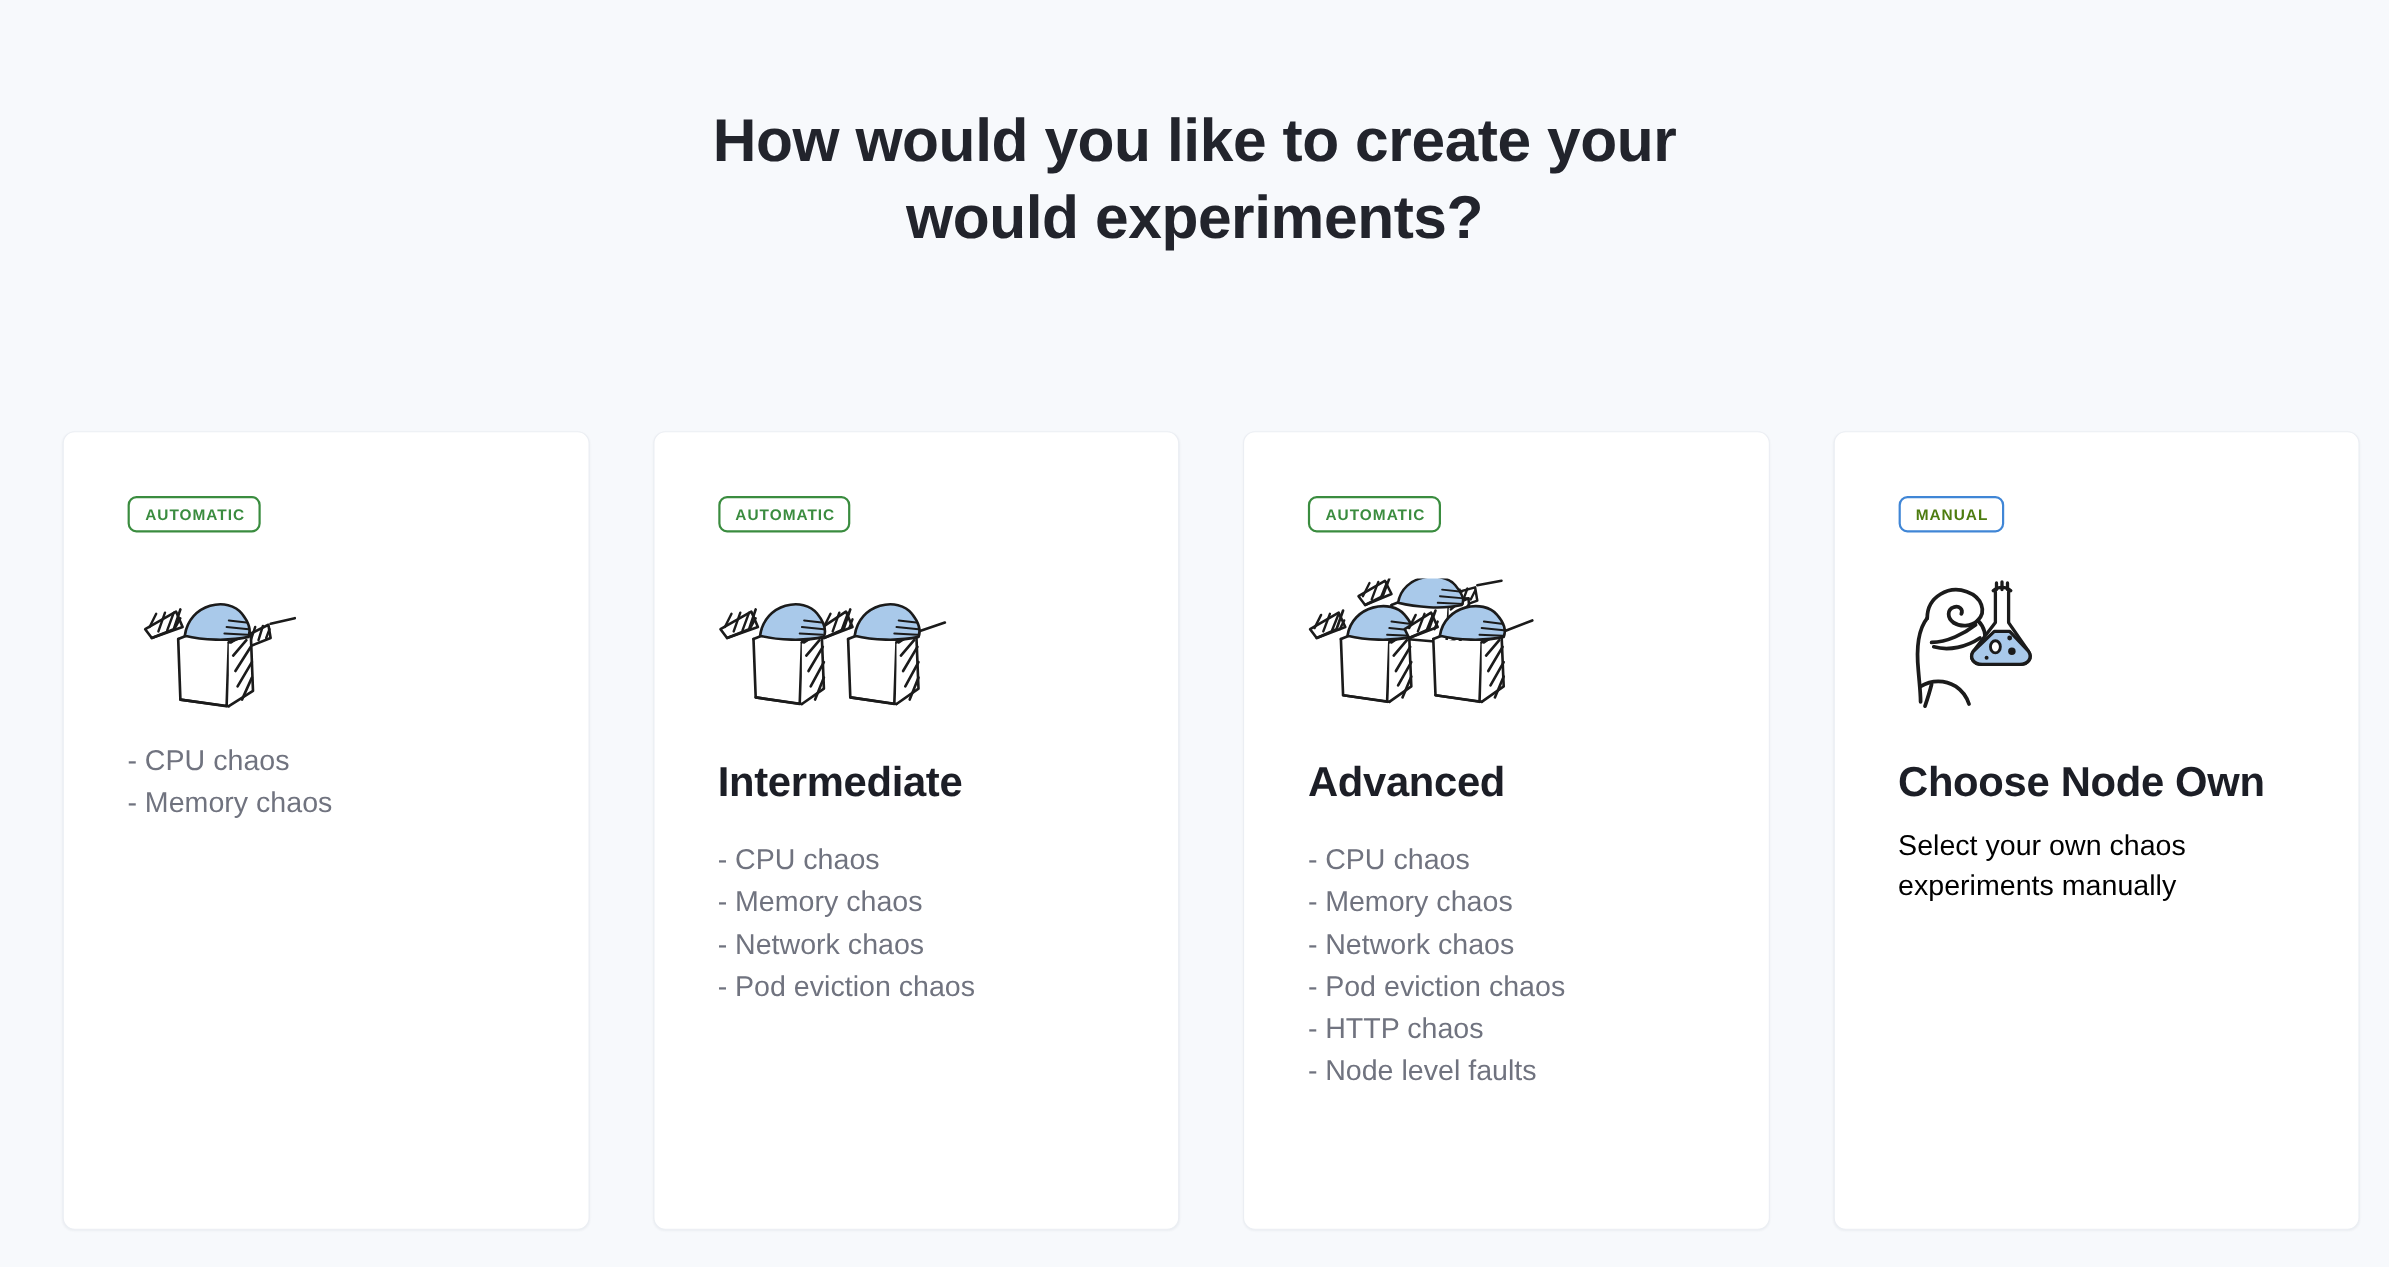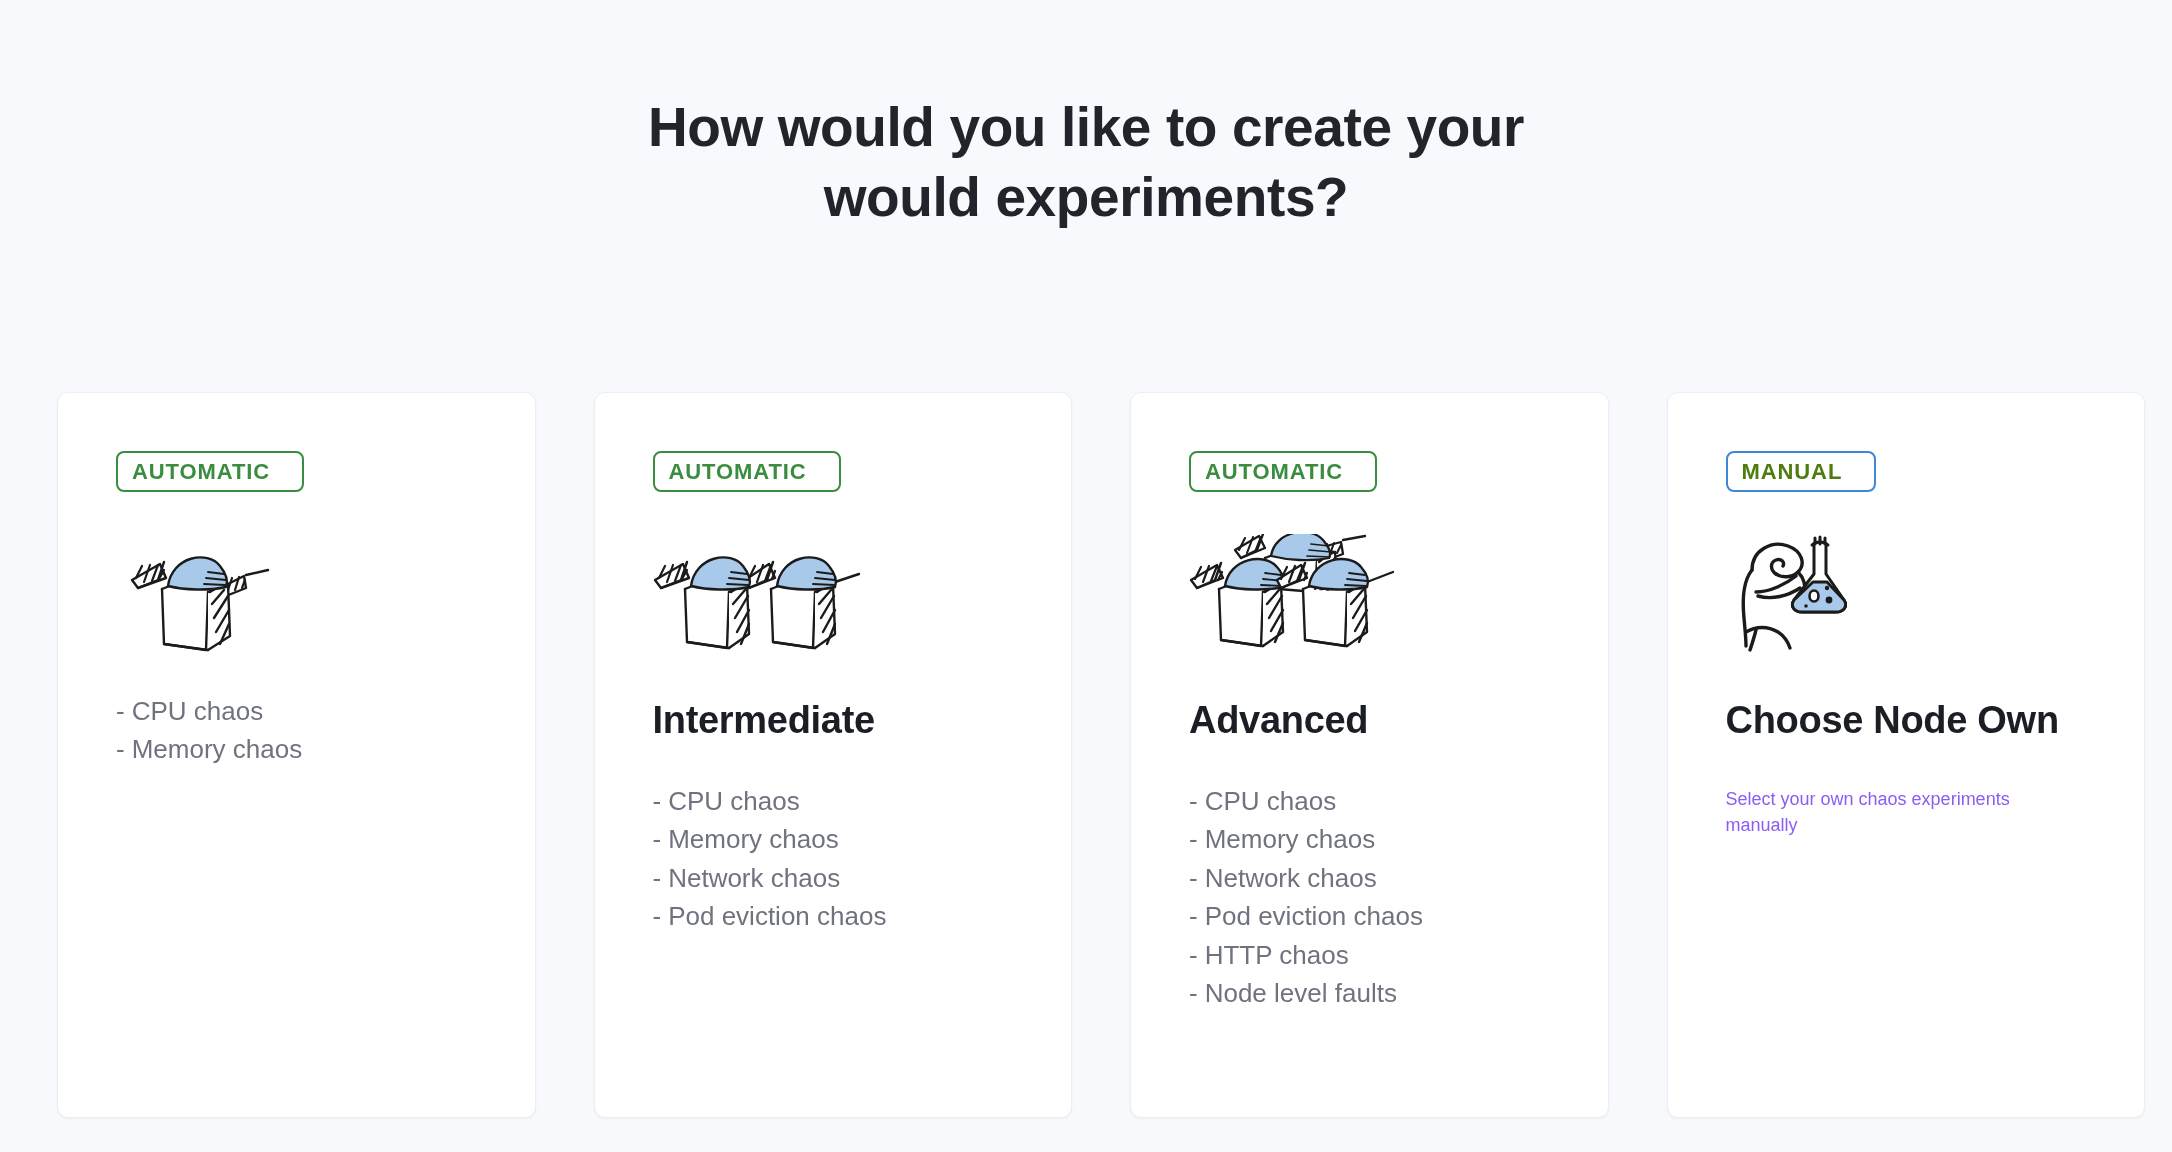--- a/index.html
+++ b/index.html
@@ -39,24 +39,24 @@
     padding:58px 0 0 58px;
     position:relative;
     cursor:pointer;
   }
 
   .badge {
     display:inline-block;
     border:2px solid #3a8c3f;
     color:#3a8c3f;
     border-radius:8px;
-    font-size:22px;
+    font-size:14px;
     font-weight:700;
     letter-spacing:0.9px;
-    padding:8px 32px 7px 14px;
+    padding:8px 12px 7px 14px;
     line-height:1;
     background:#fff;
   }
   .badge.manual {
     border-color:#4086d6;
     color:#4d7c0f;
   }
 
   .illus {
     margin-top:42px;
@@ -69,35 +69,35 @@
   .card-title {
     margin-top:48px;
     font-size:38px;
     font-weight:700;
     color:#1c1e26;
     letter-spacing:-0.3px;
     line-height:1.1;
   }
 
   .feature-list {
-    margin-top:40px;
+    margin-top:28px;
     list-style:none;
   }
   .feature-list li {
     font-size:26px;
     color:#70737f;
     line-height:1.48;
     white-space:nowrap;
   }
   .feature-list li .dash { margin-right:7px; }
 
   .desc {
-    margin-top:44px;
-    font-size:18px;
-    color:#8b5cf6;
+    margin-top:16px;
+    font-size:26px;
+    color:#000000;
     line-height:1.45;
     max-width:300px;
   }
 </style>
 </head>
 <body>
 
 <div class="page">
 
   <h1 class="heading">

